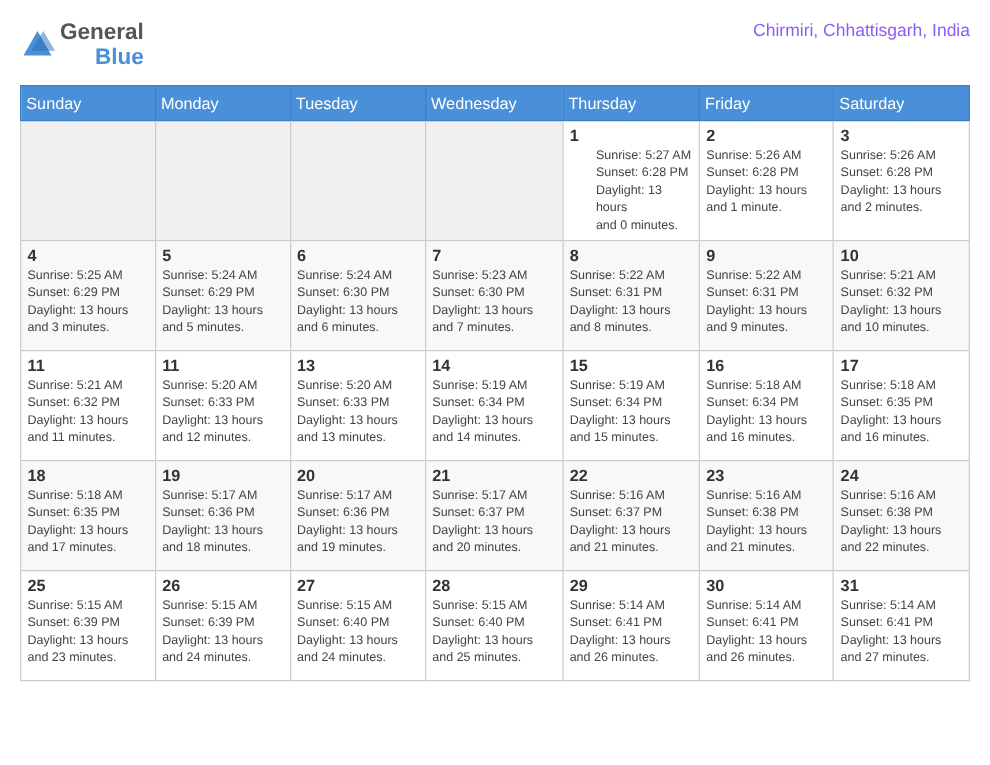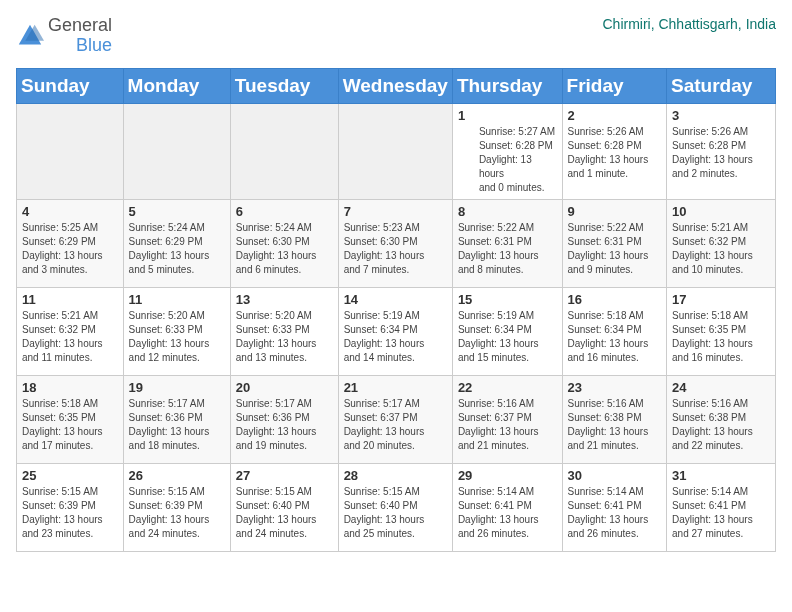--- a/index.html
+++ b/index.html
@@ -17,53 +17,53 @@
       margin-bottom: 12px;
     }
     .logo {
       display: flex;
       align-items: center;
     }
     .logo-text {
       display: flex;
       flex-direction: column;
       font-size: 18px;
-      font-weight: normal;
+      font-weight: bold;
       line-height: 1.1;
     }
     .logo-general { color: #555; }
     .logo-blue { color: #4a90d9; text-align: right; }
     .logo-icon {
       width: 28px;
       height: 28px;
       margin-right: 4px;
     }
     .title-area {
       text-align: right;
     }
     .month-title {
       font-size: 32px;
       font-weight: bold;
       color: #333;
     }
     .location {
       font-size: 14px;
-      color: #0f766e;
+      color: #8b5cf6;
     }
     .calendar {
       width: 100%;
       border-collapse: collapse;
       border: 1px solid #ccc;
     }
     .calendar th {
       background: #4a90d9;
       color: #fff;
       padding: 6px 4px;
-      font-size: 19px;
-      font-weight: bold;
+      font-size: 13px;
+      font-weight: normal;
       text-align: left;
       border: 1px solid #3a80c9;
     }
     .calendar td {
       vertical-align: top;
       border: 1px solid #ccc;
       padding: 4px 5px;
       font-size: 10.5px;
       color: #333;
       width: 113px;

